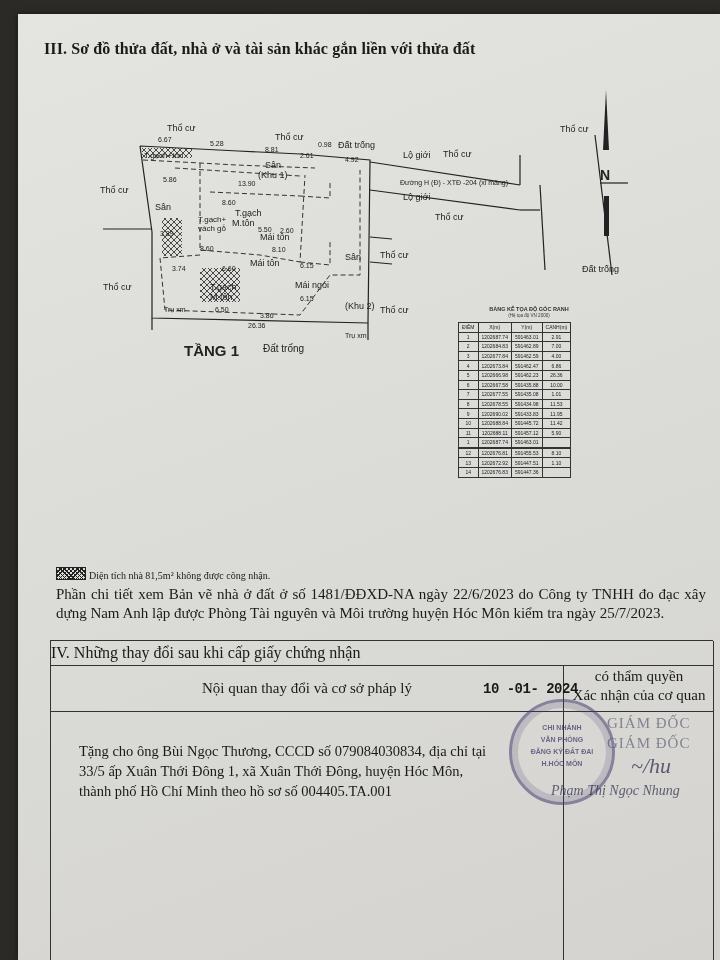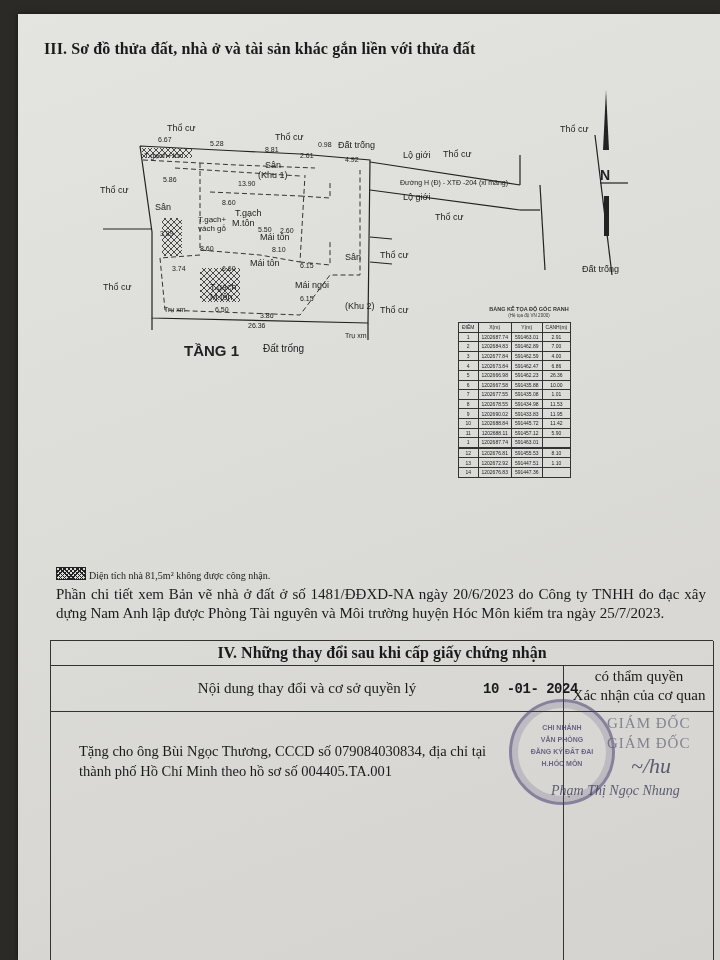--- a/index.html
+++ b/index.html
@@ -9,21 +9,21 @@
   svg text{font-family:"Liberation Sans",sans-serif;fill:#222;}
   .coord-table{position:absolute;left:458px;top:322px;border-collapse:collapse;font-family:"Liberation Sans",sans-serif;font-size:5px;color:#222;}
   .coord-table td,.coord-table th{border:1px solid #333;padding:0 3px;height:8.6px;text-align:center;font-weight:normal;}
   .coord-table .sep td{border-top:2px solid #333;}
   .tbl-title{position:absolute;left:470px;top:306px;font-family:"Liberation Sans",sans-serif;font-size:5.5px;font-weight:bold;color:#333;text-align:center;width:118px;}
   .tbl-sub{position:absolute;left:470px;top:313px;font-family:"Liberation Sans",sans-serif;font-size:4.5px;color:#333;text-align:center;width:118px;}
   .note{position:absolute;left:56px;top:566px;font-size:10px;line-height:19px;width:650px;}
   .note .hatch{display:inline-block;width:28px;height:11px;border:1px solid #222;background:repeating-linear-gradient(45deg,#222 0 1px,transparent 1px 3px),repeating-linear-gradient(-45deg,#222 0 1px,transparent 1px 3px);vertical-align:-1px;margin-right:3px;}
   .para{position:absolute;left:56px;top:585px;width:650px;font-size:15px;line-height:19px;text-align:justify;text-align-last:left;}
   .sec4{position:absolute;left:50px;top:640px;width:662px;height:320px;border-left:1px solid #333;border-top:1px solid #333;}
-  .sec4 .row1{height:24px;border-bottom:1px solid #333;text-align:center;font-weight:bold;font-size:16px;line-height:24px;}
+  .sec4 .row1{height:24px;border-bottom:1px solid #333;text-align:left;font-weight:normal;font-size:16px;line-height:24px;}
   .sec4 .col-right{position:absolute;left:512px;top:24px;width:1px;height:296px;background:#333;}
   .sec4 .col-right2{position:absolute;left:662px;top:0;width:1px;height:320px;background:#333;}
   .hdr-left{position:absolute;left:0;top:24px;width:512px;height:46px;line-height:46px;text-align:center;font-size:15px;}
   .hdr-right{position:absolute;left:513px;top:26px;width:150px;text-align:center;font-size:15px;line-height:19px;}
   .hdr-line{position:absolute;left:0;top:70px;width:662px;height:1px;background:#333;}
   .date-stamp{position:absolute;left:432px;top:40px;font-family:"Liberation Mono",monospace;font-size:14px;font-weight:bold;letter-spacing:-.5px;}
   .content{position:absolute;left:28px;top:92px;width:480px;font-size:14.5px;line-height:20px;margin-top:8px;}
   .stamp{position:absolute;left:458px;top:58px;width:100px;height:100px;border-radius:50%;border:3px solid rgba(70,60,110,.55);box-shadow:inset 0 0 0 6px rgba(70,60,110,.18);}
   .stamp span{position:absolute;width:100%;text-align:center;font-family:"Liberation Sans",sans-serif;font-size:7px;color:rgba(60,50,100,.7);font-weight:bold;}
   .gd{position:absolute;left:556px;font-size:15px;color:rgba(60,60,90,.55);letter-spacing:1px;}
@@ -238,35 +238,36 @@
         <td>1202676.83</td>
         <td>591447.36</td>
         <td></td>
       </tr>
 </tbody>
   </table>
 
 <div class="note">
   <span class="hatch"></span><span>Diện tích nhà 81,5m² không được công nhận.</span>
 </div>
-<div class="para">Phần chi tiết xem Bản vẽ nhà ở đất ở số 1481/ĐĐXD-NA ngày 20/6/2023 do Công ty TNHH đo đạc xây dựng Nam Anh lập được Phòng Tài nguyên và Môi trường huyện Hóc Môn kiểm tra ngày 25/7/2023.</div>
+<div class="para">Phần chi tiết xem Bản vẽ nhà ở đất ở số 1481/ĐĐXD-NA ngày 22/6/2023 do Công ty TNHH đo đạc xây dựng Nam Anh lập được Phòng Tài nguyên và Môi trường huyện Hóc Môn kiểm tra ngày 25/7/2023.</div>
 
 <div class="sec4">
   <div class="row1">IV. Những thay đổi sau khi cấp giấy chứng nhận</div>
   <div class="col-right"></div>
   <div class="col-right2"></div>
-  <div class="hdr-left">Nội dung thay đổi và cơ sở quyền lý</div>
+  <div class="hdr-left">Nội quan thay đổi và cơ sở pháp lý</div>
   <div class="hdr-right">
     <div>có thẩm quyền</div>
     <div>Xác nhận của cơ quan</div>
   </div>
   <div class="date-stamp">10 -01- 2024</div>
   <div class="hdr-line"></div>
   <div class="content">
     <div>Tặng cho ông  Bùi Ngọc Thương, CCCD số 079084030834, địa chỉ tại</div>
+    <div>33/5 ấp Xuân Thới Đông 1, xã Xuân Thới Đông, huyện Hóc Môn,</div>
     <div>thành phố Hồ Chí Minh theo hồ sơ số 004405.TA.001</div>
   </div>
   <div class="stamp">
     <span style="top:22px">CHI NHÁNH</span>
     <span style="top:34px">VĂN PHÒNG</span>
     <span style="top:46px">ĐĂNG KÝ ĐẤT ĐAI</span>
     <span style="top:58px">H.HÓC MÔN</span>
   </div>
   <div class="gd" style="top:74px">GIÁM ĐỐC</div>
   <div class="gd" style="top:94px">GIÁM ĐỐC</div>

